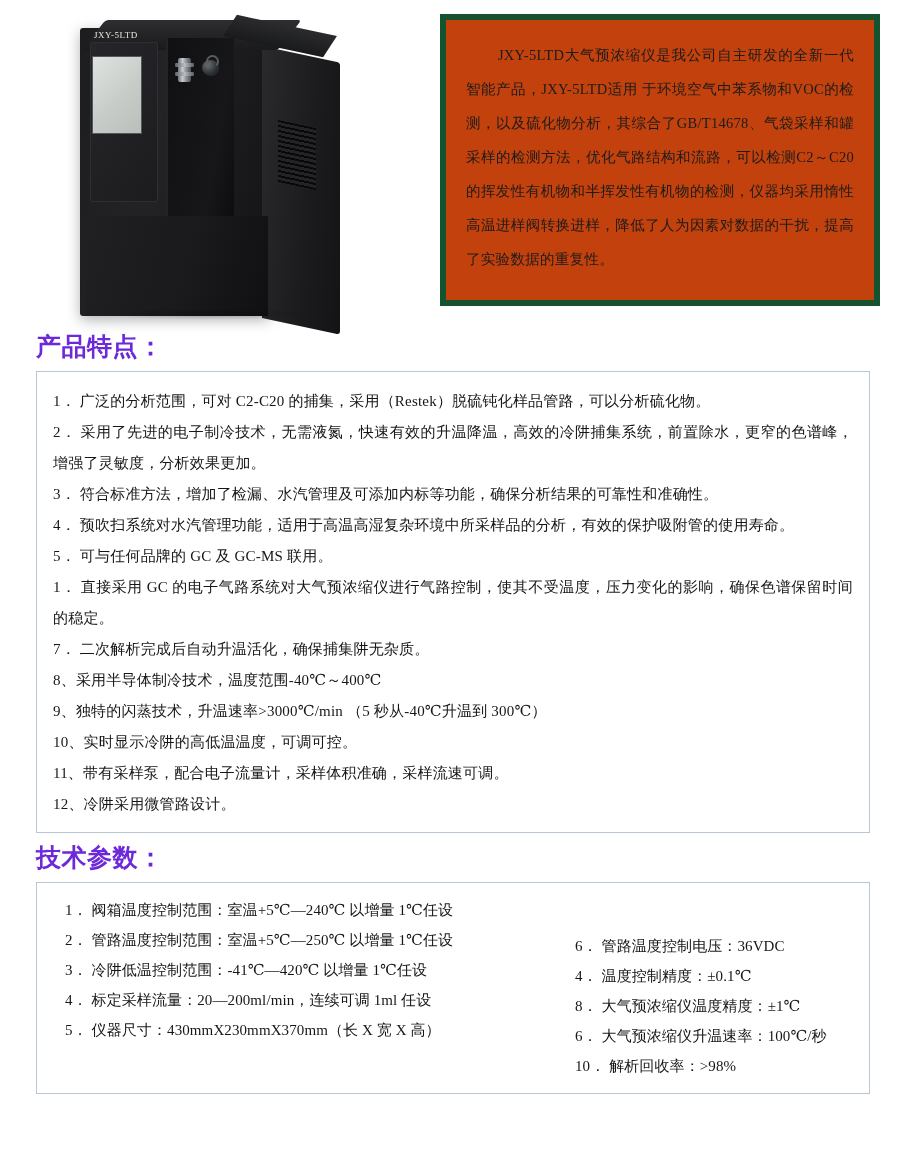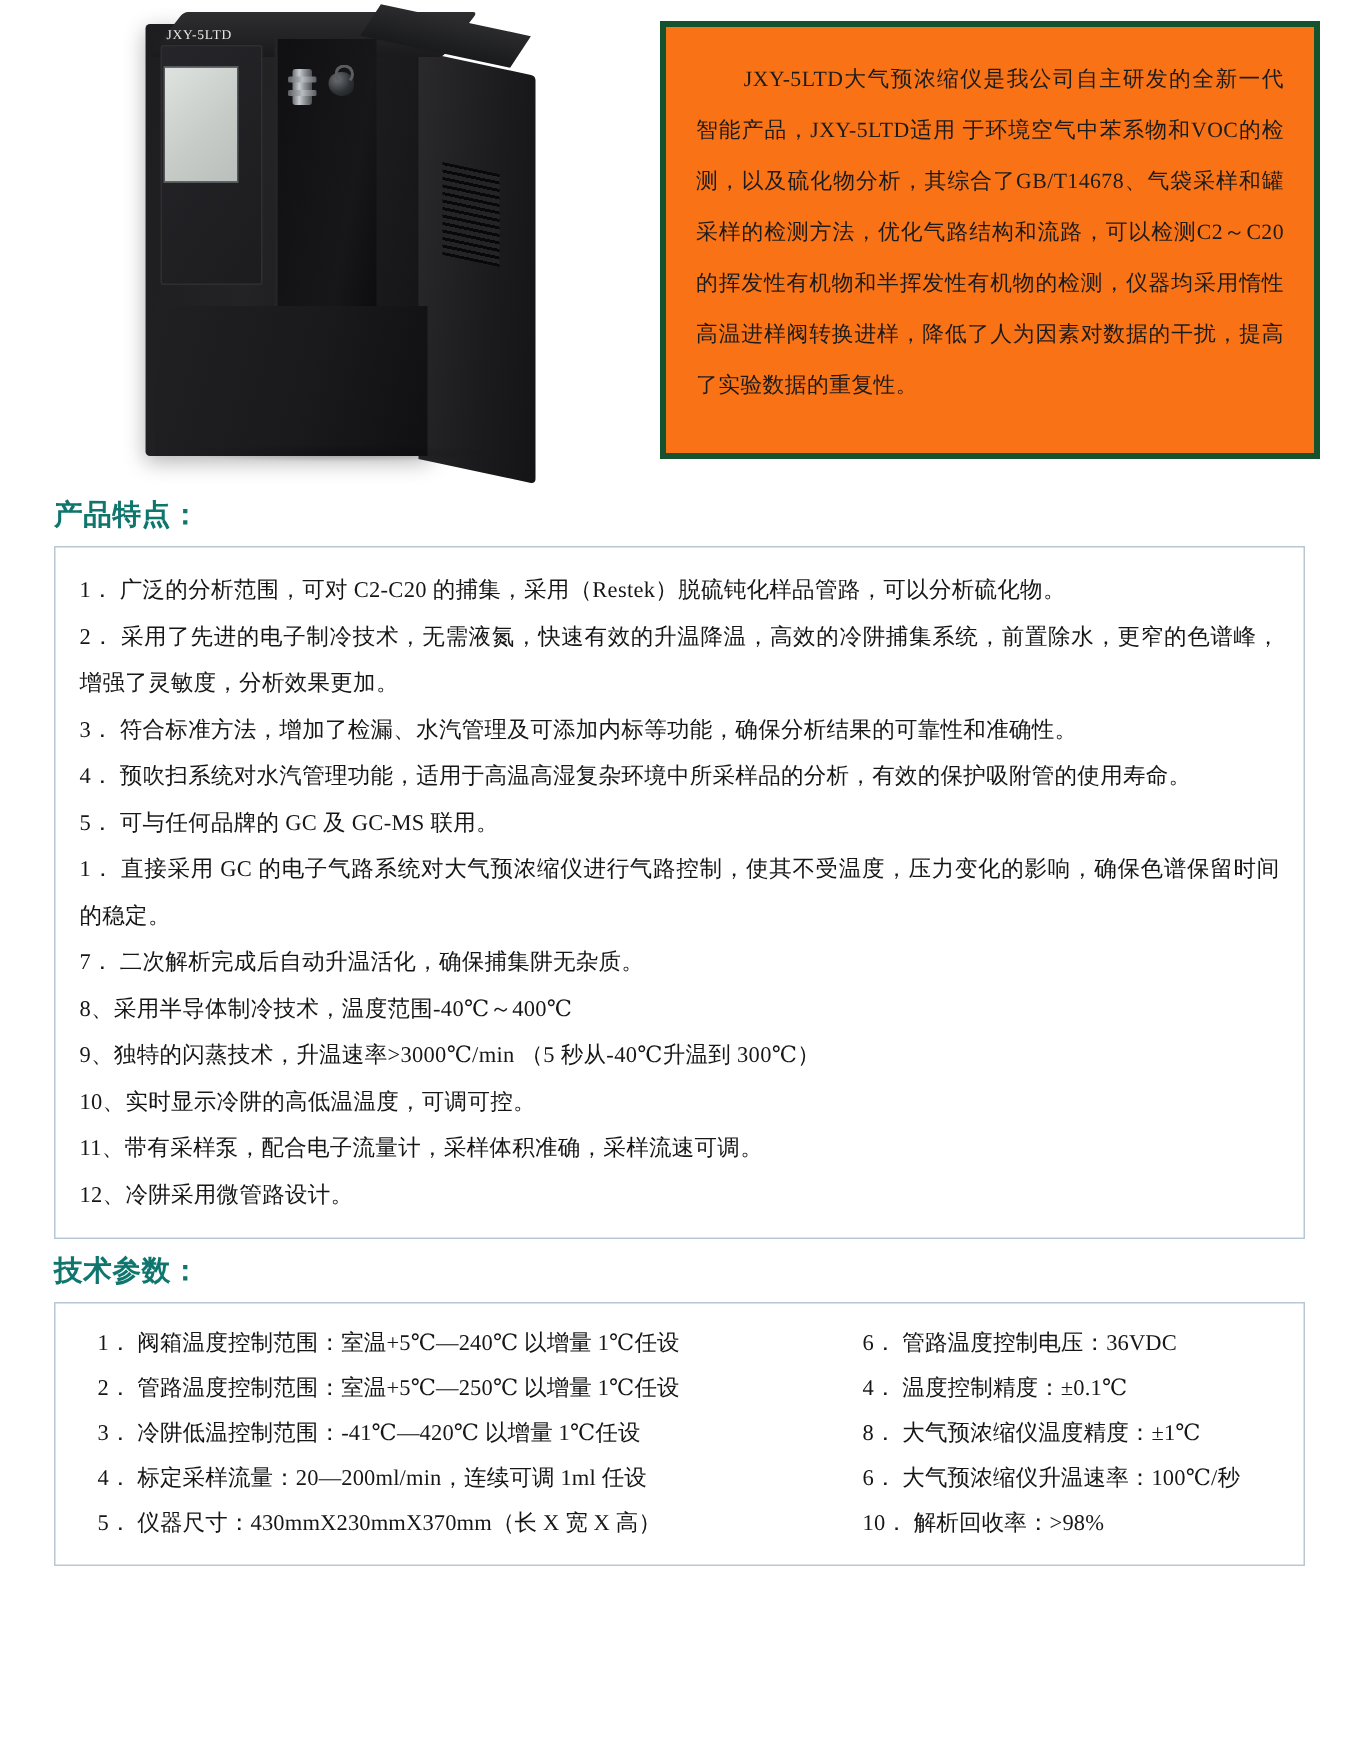--- a/index.html
+++ b/index.html
@@ -26,24 +26,23 @@
     width: 440px;
     height: 320px;
     position: relative;
     flex: 0 0 440px;
   }
 
   
   .instrument {
     position: absolute;
     left: 80px;
-    top: 8px;
+    top: 20px;
     width: 260px;
     height: 300px;
-    margin-left: 17px;
   }
   .inst-body {
     position: absolute;
     left: 0; top: 8px;
     width: 190px; height: 288px;
     background: linear-gradient(100deg,#1d1d1f 0%, #232326 40%, #131315 100%);
     border-radius: 3px;
     box-shadow: 0 4px 14px rgba(0,0,0,0.30);
   }
   .inst-side {
@@ -156,41 +155,41 @@
     left: 18px; top: 288px;
     width: 220px; height: 12px;
     background: radial-gradient(ellipse at center, rgba(0,0,0,0.22), rgba(0,0,0,0) 70%);
   }
 
   
   .desc-box {
     flex: 0 0 440px;
     margin-top: 14px;
     margin-right: 24px;
-    border: 4px solid #14532d;
-    background: #f97316;
+    border: 6px solid #14532d;
+    background: #c2410c;
     padding: 18px 20px 16px 20px;
     height: 292px;
   }
   .desc-text {
     font-family: "Liberation Serif", "DejaVu Serif", serif;
     font-size: 14.5px;
     line-height: 34px;
     color: #1c1c1c;
     text-indent: 2.2em;
     letter-spacing: 0.3px;
     text-align: justify;
   }
 
   
   .section-title {
     font-family: "DejaVu Sans", "Liberation Sans", sans-serif;
-    font-size: 19px;
+    font-size: 25px;
     font-weight: bold;
-    color: #0f766e;
+    color: #6d28d9;
     margin: 8px 0 8px 36px;
     letter-spacing: 0.5px;
   }
 
   
   .features-box {
     margin: 0 30px 0 36px;
     border: 1px solid #b9c6d3;
     background: #ffffff;
     padding: 14px 16px 12px 16px;
@@ -208,21 +207,21 @@
   .tech-box {
     margin: 0 30px 0 36px;
     border: 1px solid #b9c6d3;
     background: #ffffff;
     padding: 12px 14px 12px 14px;
     display: flex;
     gap: 8px;
   }
   .tech-col { flex: 1 1 auto; }
   .tech-col.left  { flex: 0 0 508px; }
-  .tech-col.right { flex: 1 1 auto; }
+  .tech-col.right { flex: 1 1 auto; margin-top: 36px; }
   .tech-item {
     font-family: "Liberation Serif", "DejaVu Serif", serif;
     font-size: 15px;
     line-height: 30px;
     color: #161616;
     white-space: nowrap;
     letter-spacing: 0.1px;
   }
   .tech-col.left .tech-item  { padding-left: 14px; }
   .tech-col.right .tech-item { padding-left: 8px; }

